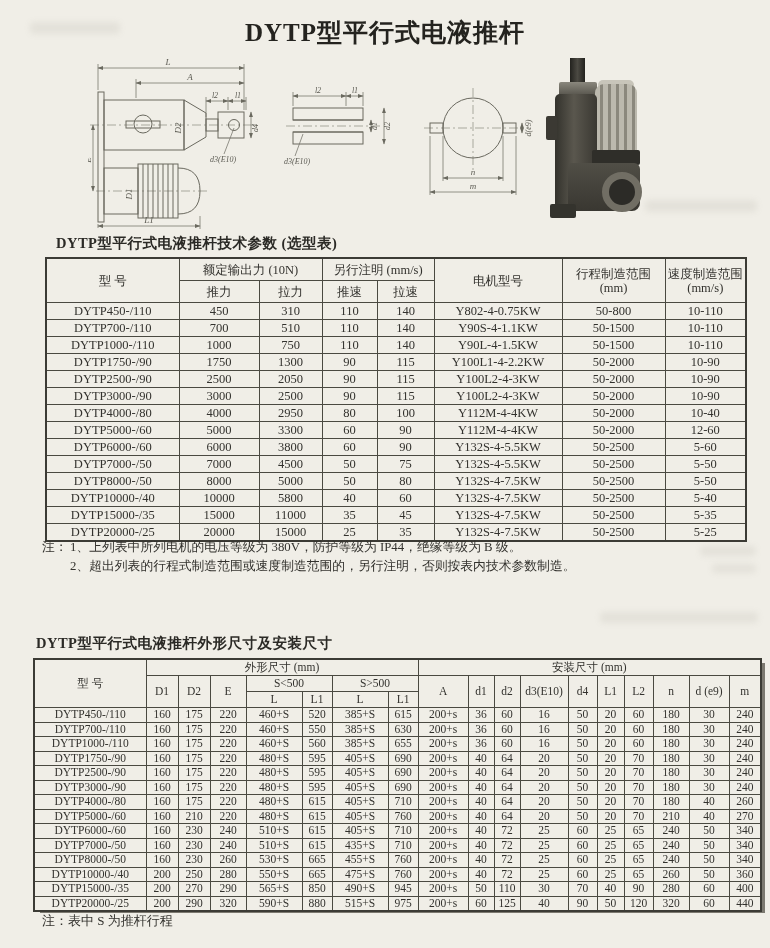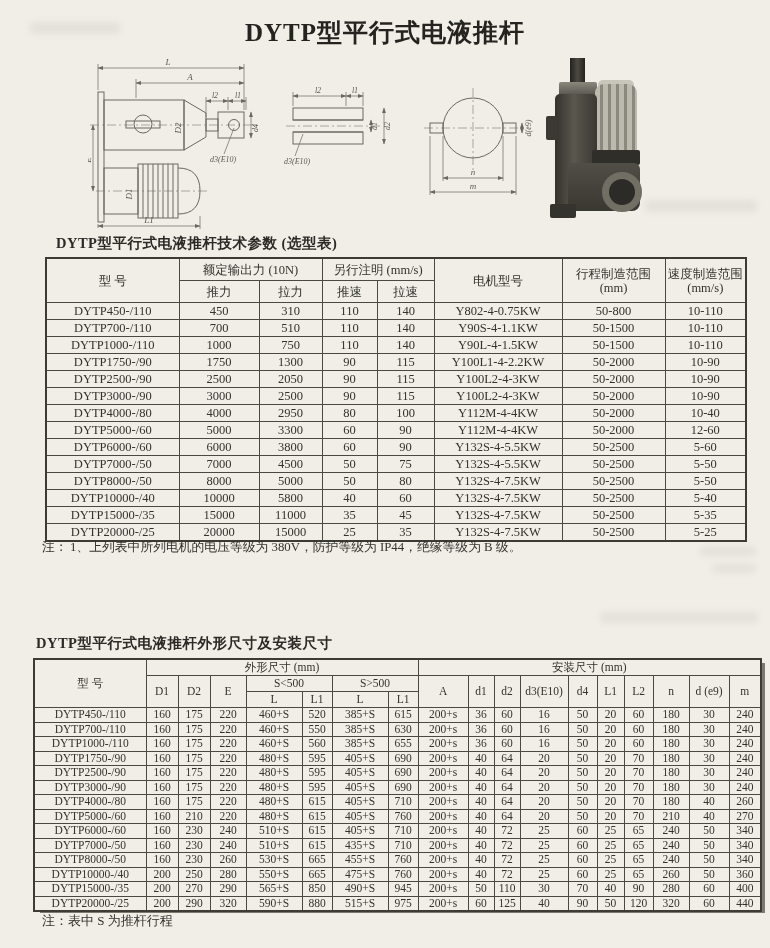--- a/index.html
+++ b/index.html
@@ -358,20 +358,21 @@
           <td>50-2500</td>
           <td>5-25</td>
         </tr>
       </tbody>
   </table>
 
   <div class="notes">
     <span class="lbl">注：</span>
     <div class="body">
         <div class="note-line">1、上列表中所列电机的电压等级为 380V，防护等级为 IP44，绝缘等级为 B 级。</div>
+        <div class="note-line">2、超出列表的行程式制造范围或速度制造范围的，另行注明，否则按表内技术参数制造。</div>
       </div>
   </div>
 
   <div class="sec-title" style="left:36px;top:634px;">DYTP型平行式电液推杆外形尺寸及安装尺寸</div>
 
   <table class="t2">
     <colgroup>
       <col style="width:112px">
         <col style="width:32px">
         <col style="width:32px">

